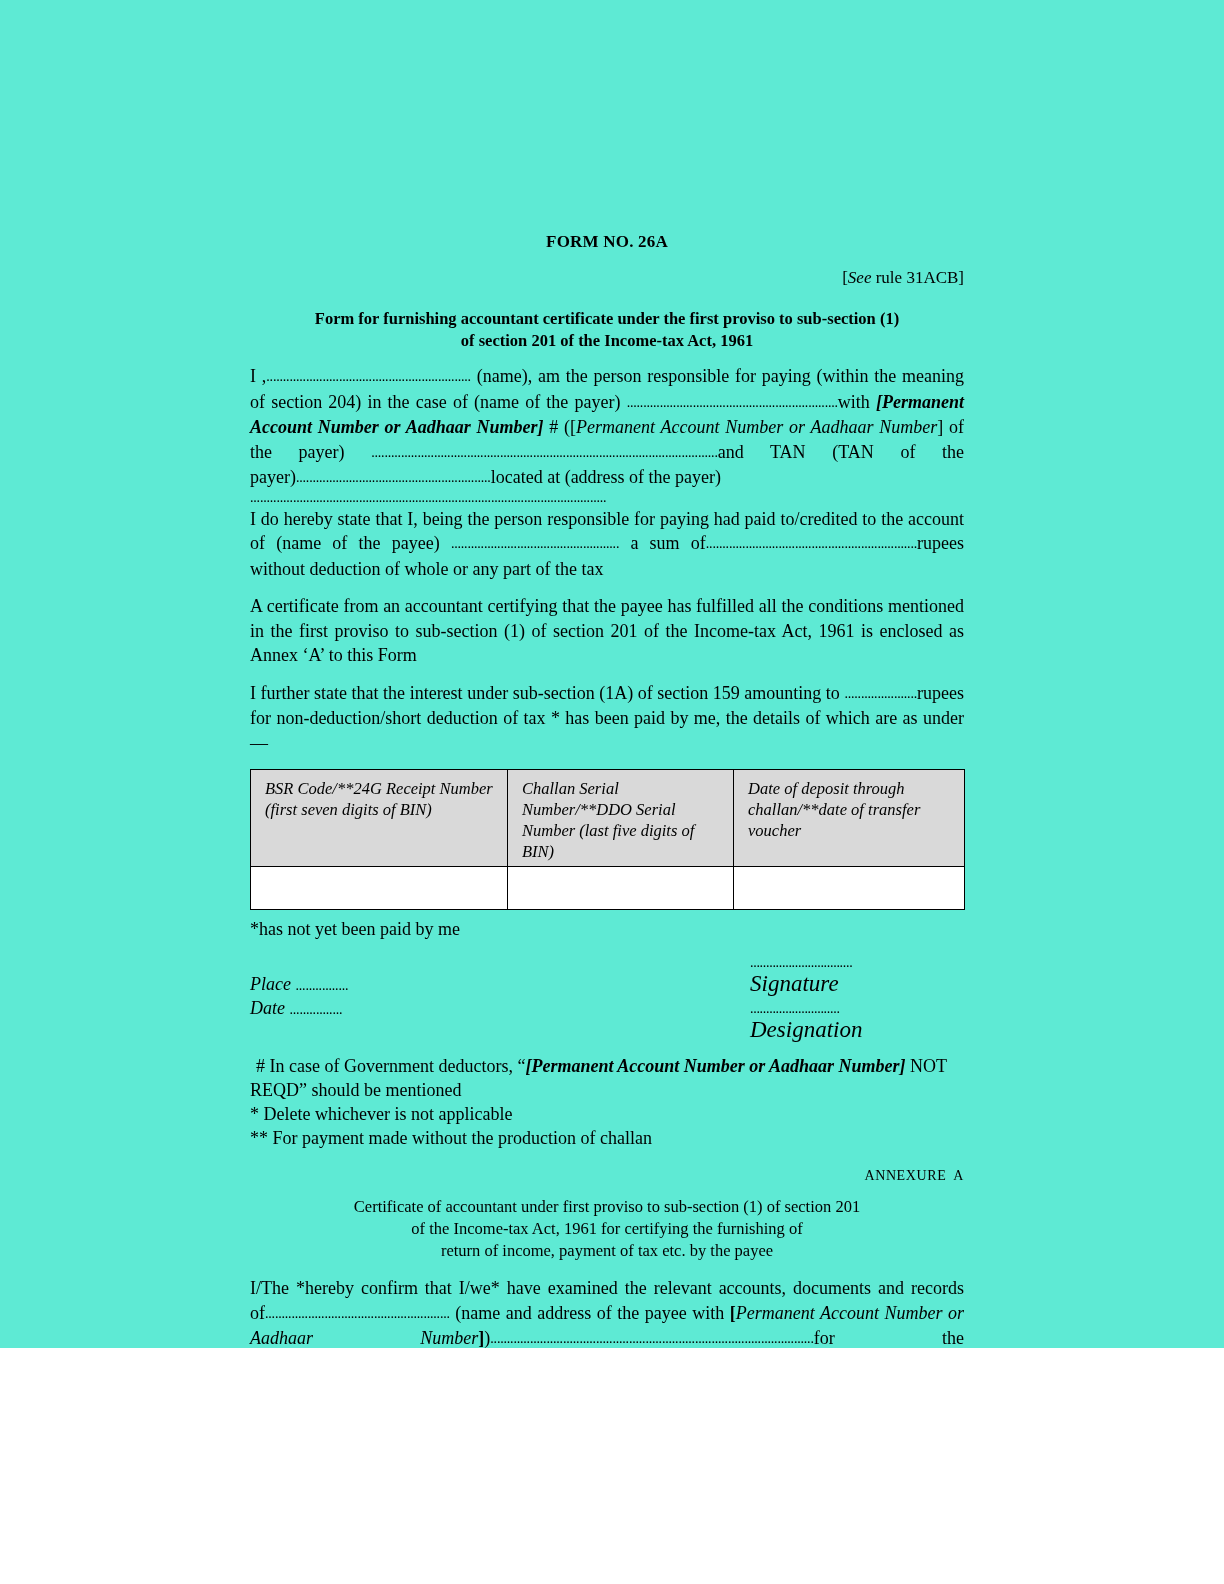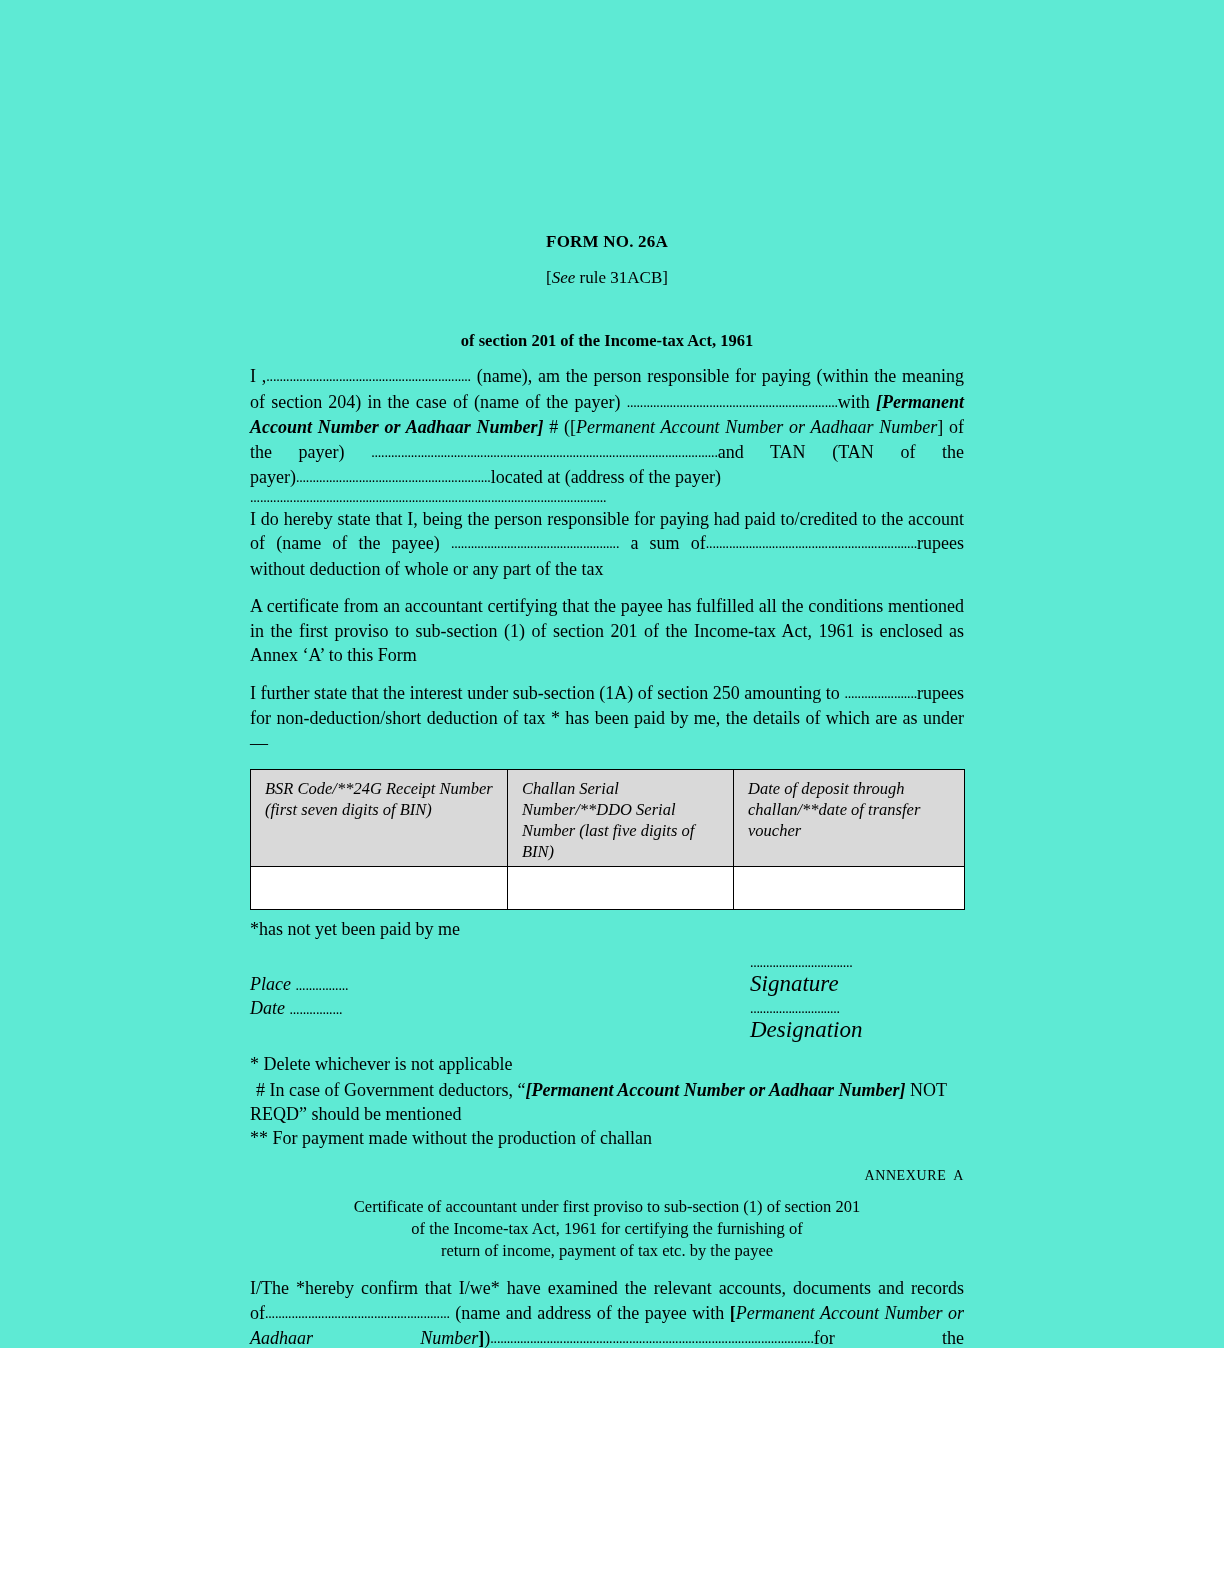--- a/index.html
+++ b/index.html
@@ -34,21 +34,21 @@
 
   
   .form-no {
     text-align: center;
     font-weight: bold;
     font-size: 17px;
     letter-spacing: .2px;
     margin: 0 0 16px 0;
   }
   .see-rule {
-    text-align: center;
+    text-align: right;
     font-size: 17px;
     margin: 11px 0 20px 0;
   }
   .see-rule i { font-style: italic; }
 
   .main-title {
     text-align: center;
     font-weight: bold;
     font-size: 16.5px;
     line-height: 22px;
@@ -189,32 +189,32 @@
 <body>
 
 <div class="page">
   <div class="content">
 
     <div class="form-no">FORM NO. 26A</div>
 
     <div class="see-rule"><span>[</span><i>See</i><span> rule 31ACB]</span></div>
 
     <div class="main-title">
-      <br>
+      <span>Form for furnishing accountant certificate under the first proviso to sub-section (1)</span><br>
       <span>of section 201 of the Income-tax Act, 1961</span>
     </div>
 
     <p class="body tight"><span>I ,</span><span class="lead">..............................................................</span><span> (name), am the person responsible for paying (within the meaning of section 204) in the case of (name of the payer) </span><span class="lead">................................................................</span><span>with </span><b><i>[Permanent Account Number or Aadhaar Number]</i></b><span> # ([</span><i>Permanent Account Number or Aadhaar Number</i><span>] of the payer) </span><span class="lead">.........................................................................................................</span><span>and TAN (TAN of the payer)</span><span class="lead">...........................................................</span><span>located at  (address of the payer)</span></p>
     <div class="lead-row">............................................................................................................</div>
 
     <p class="body tight"><span>I do hereby state that I, being the person responsible for paying had paid to/credited to the account of (name of the payee) </span><span class="lead">...................................................</span><span> a sum of</span><span class="lead">................................................................</span><span>rupees without deduction of whole or any part of the tax</span></p>
 
     <p class="body gap">A certificate from an accountant certifying that the payee has fulfilled all the conditions mentioned in the first proviso to sub-section (1) of section 201 of the Income-tax Act, 1961 is enclosed as Annex ‘A’ to this Form</p>
 
-    <p class="body gap"><span>I further state that the interest under sub-section (1A) of section 250 amounting to </span><span class="lead">......................</span><span>rupees for non-deduction/short deduction of tax * has been paid by me, the details of which are as under—</span></p>
+    <p class="body gap"><span>I further state that the interest under sub-section (1A) of section 159 amounting to </span><span class="lead">......................</span><span>rupees for non-deduction/short deduction of tax * has been paid by me, the details of which are as under—</span></p>
 
     <table class="details">
       <colgroup>
           <col class="c1">
           <col class="c2">
           <col class="c3">
         </colgroup>
       <thead>
         <tr>
           <th>BSR Code/**24G Receipt Number (first seven digits of BIN)</th>
@@ -239,22 +239,22 @@
       <div class="pd date"><span>Date</span> <span class="dots">................</span></div>
 
       <div class="sig-col">
         <div class="sig-dots">................................</div>
         <div class="sig-label">Signature</div>
         <div class="sig-dots two">............................</div>
         <div class="sig-label">Designation</div>
       </div>
     </div>
 
+    <p class="foot first"><span> # In case of Government deductors, “</span><b><i>[Permanent Account Number or Aadhaar Number]</i></b><span> NOT REQD” should be mentioned</span></p>
     <p class="foot">* Delete whichever is not applicable</p>
-    <p class="foot first"><span> # In case of Government deductors, “</span><b><i>[Permanent Account Number or Aadhaar Number]</i></b><span> NOT REQD” should be mentioned</span></p>
     <p class="foot">** For payment made without the production of challan</p>
 
     <div class="annexure"><span>ANNEXURE</span><span class="sp"></span><span>A</span></div>
 
     <div class="annex-title">
       <span>Certificate of accountant under first proviso to sub-section (1) of section 201</span><br>
       <span>of the Income-tax Act, 1961 for certifying the furnishing of</span><br>
       <span>return of income, payment of tax etc. by the payee</span>
     </div>
 

